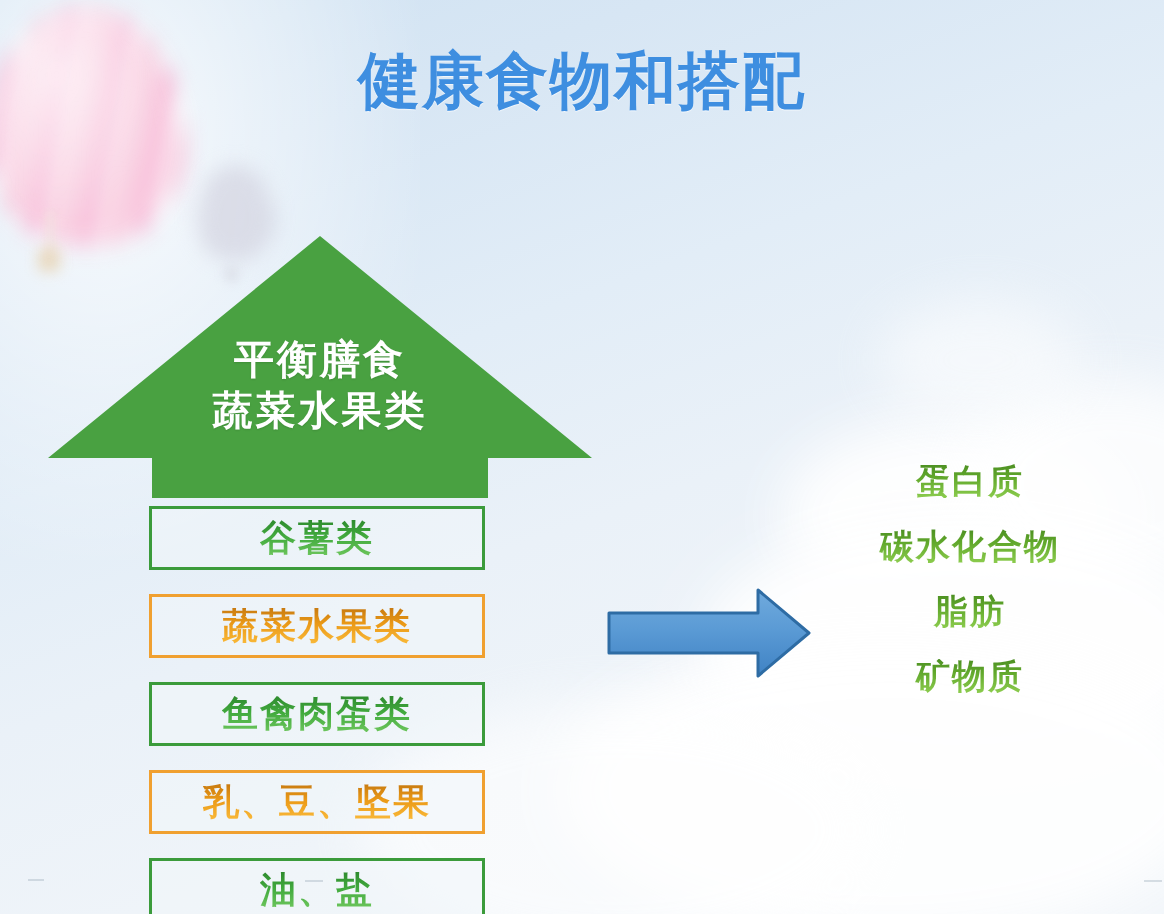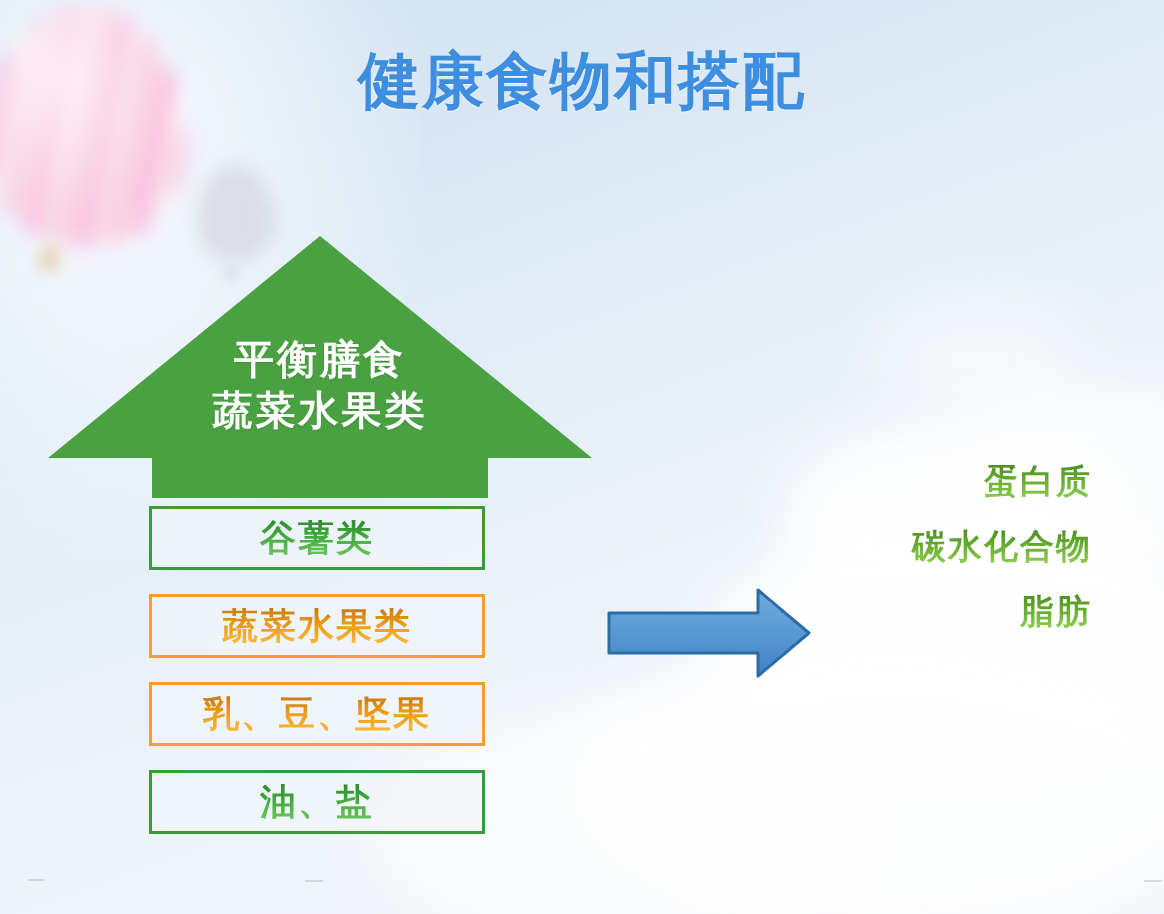--- a/index.html
+++ b/index.html
@@ -204,21 +204,21 @@
     height: 94px;
   }
   .arrow-right svg { display: block; width: 100%; height: 100%; }
 
   
   .nutrients {
     position: absolute;
     left: 848px;
     top: 464px;
     width: 244px;
-    text-align: right;
+    text-align: center;
   }
   .nutrient-item {
     font-size: 34px;
     font-weight: 700;
     letter-spacing: 2px;
     line-height: 1;
     margin-bottom: 31px;
     background: linear-gradient(180deg, #4c8f22 0%, #61a82c 40%, #8ccc4e 100%);
     -webkit-background-clip: text;
     background-clip: text;
@@ -268,20 +268,23 @@
       <div>蔬菜水果类</div>
     </div>
   </div>
 
   <div class="food-stack">
     <div class="food-box">
       <span class="label">谷薯类</span>
     </div>
     <div class="food-box orange">
       <span class="label">蔬菜水果类</span>
+    </div>
+    <div class="food-box">
+      <span class="label">鱼禽肉蛋类</span>
     </div>
     <div class="food-box orange">
       <span class="label">乳、豆、坚果</span>
     </div>
     <div class="food-box">
       <span class="label">油、盐</span>
     </div>
   </div>
 
   <div class="arrow-right">
@@ -294,19 +297,20 @@
         </linearGradient>
       </defs>
       <polygon points="3,27 152,27 152,4 203,47 152,90 152,67 3,67" fill="url(#blueArrowGrad)" stroke="#2e6ca4" stroke-width="3" stroke-linejoin="round"></polygon>
     </svg>
   </div>
 
   <div class="nutrients">
     <div class="nutrient-item">蛋白质</div>
     <div class="nutrient-item">碳水化合物</div>
     <div class="nutrient-item">脂肪</div>
+    <div class="nutrient-item">矿物质</div>
   </div>
 
   <div class="tick t1"></div>
   <div class="tick t2"></div>
   <div class="tick t3"></div>
 
 </div>
 
 </body></html>

